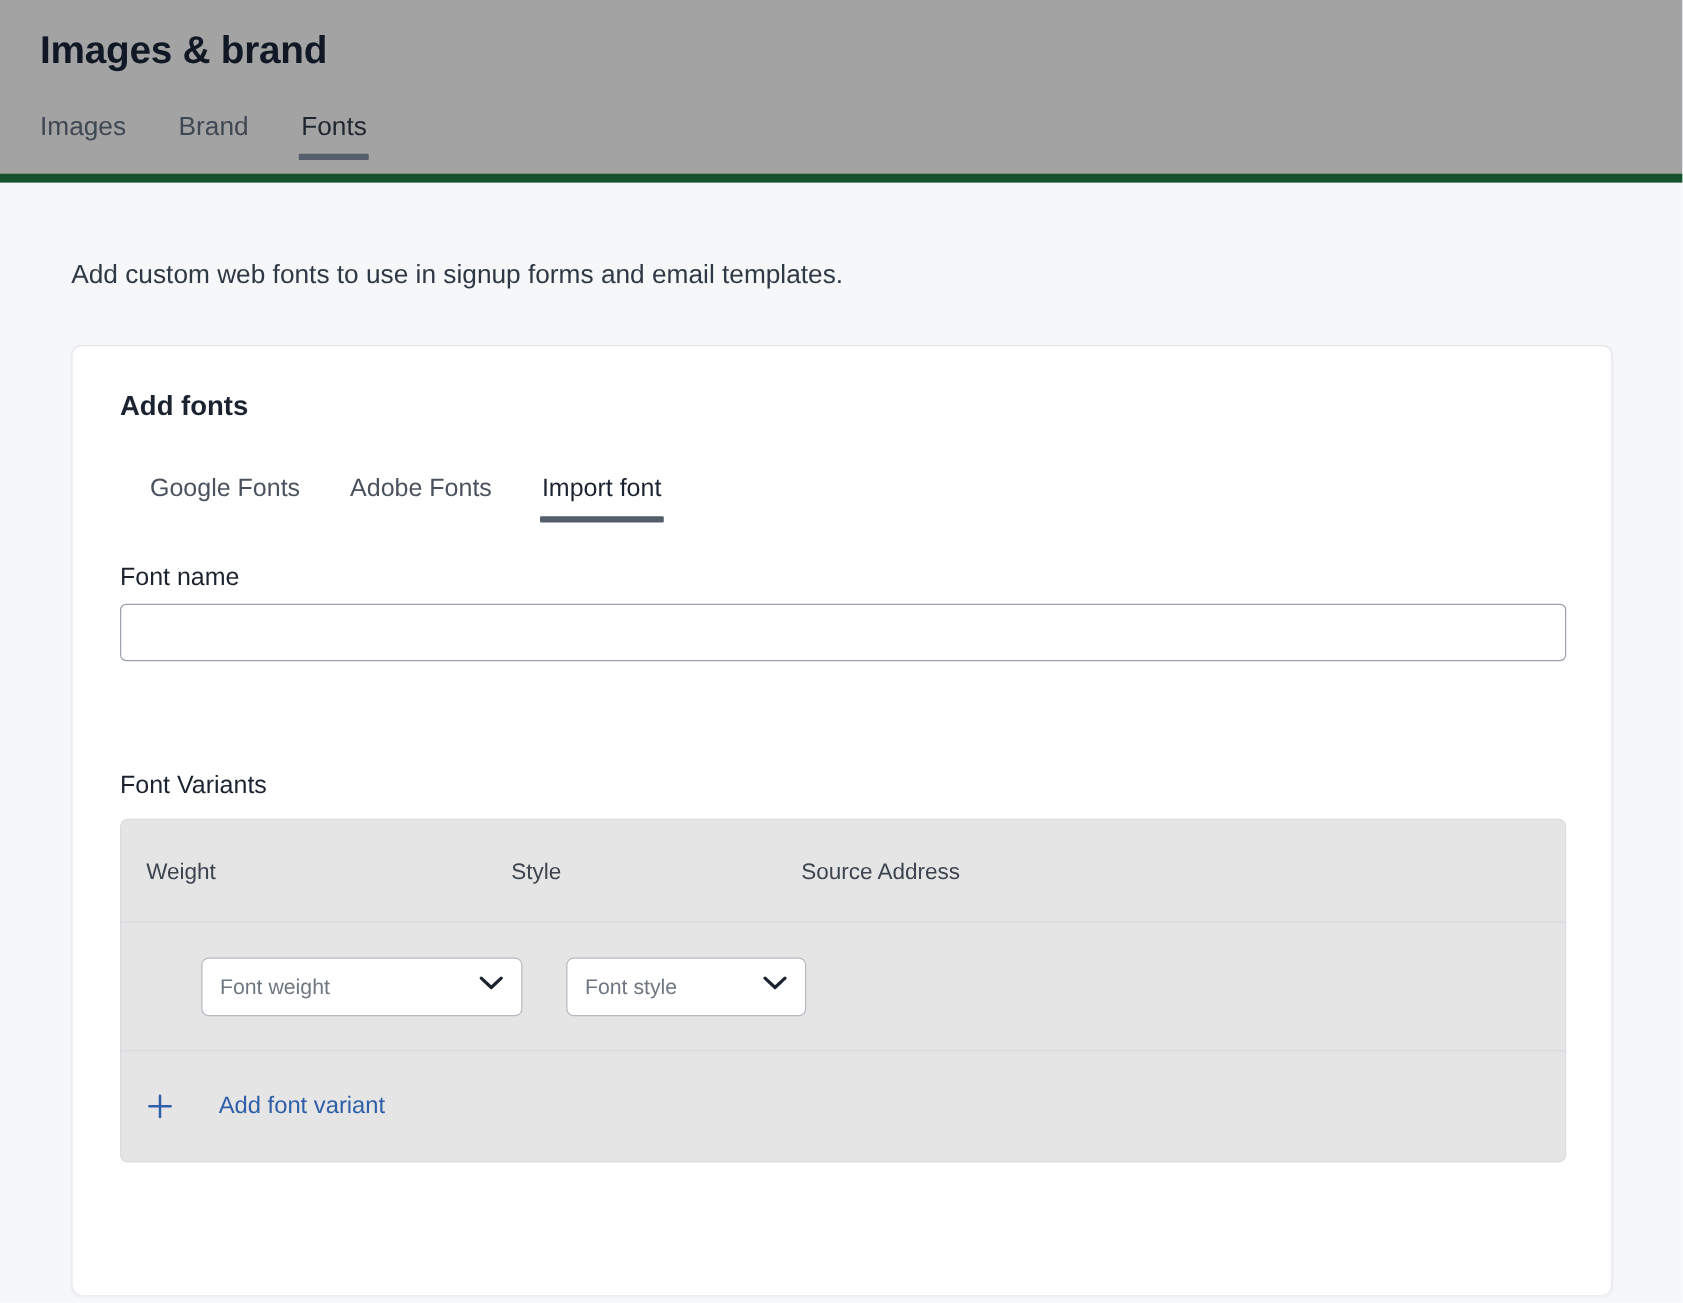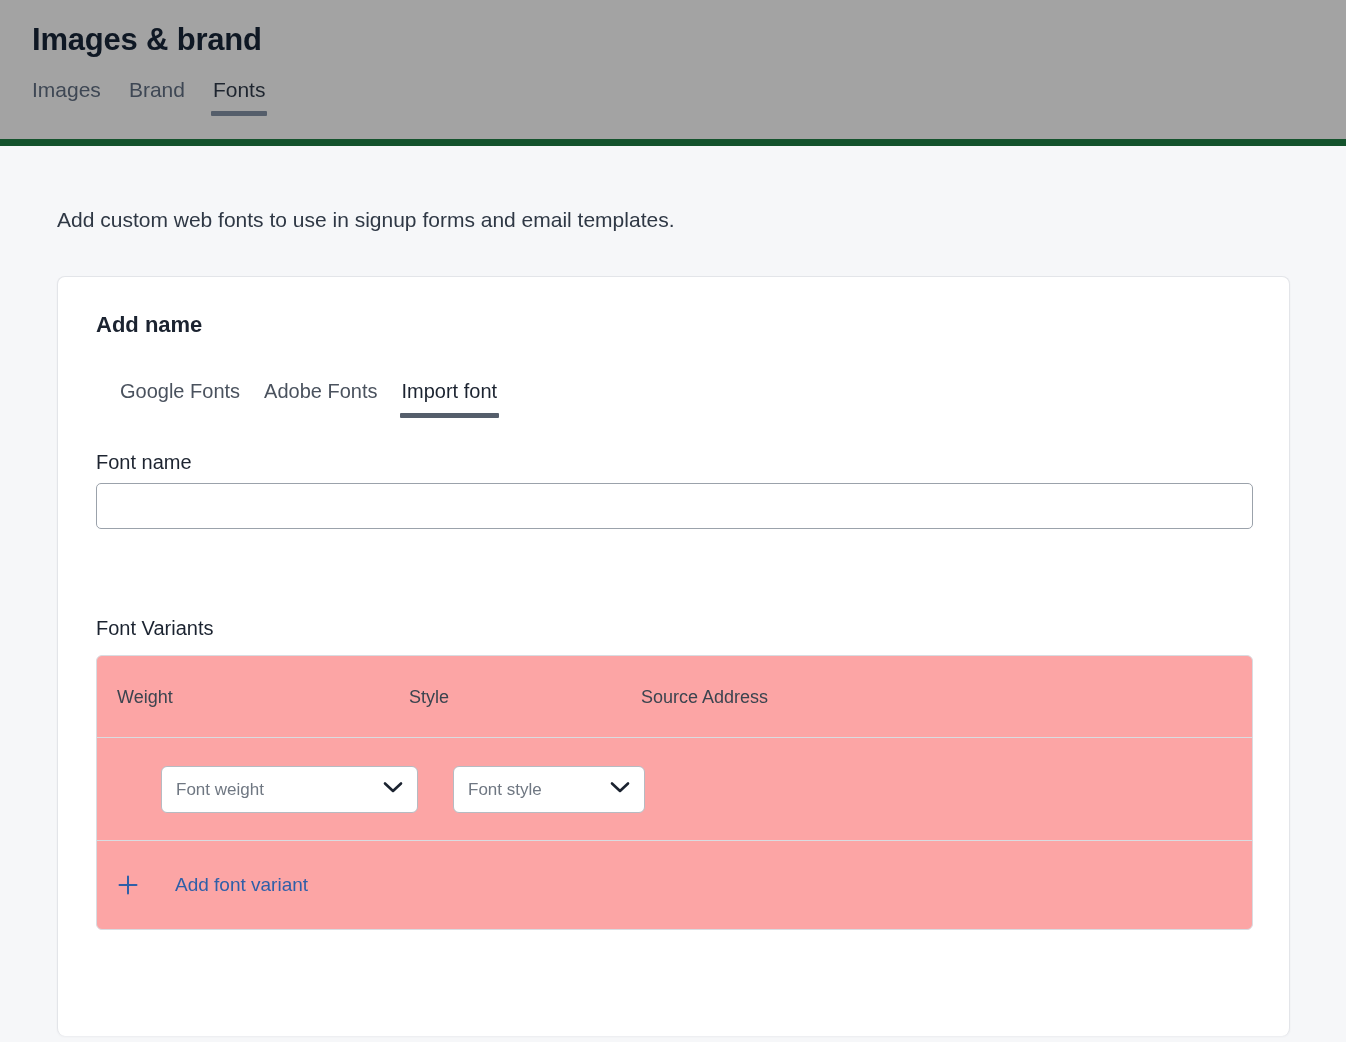--- a/index.html
+++ b/index.html
@@ -29,22 +29,22 @@
     font-weight: bold;
     letter-spacing: -0.2px;
     color: #0f1824;
     margin: 0;
     padding-top: 21px;
     line-height: 38px;
   }
   .top-tabs {
     display: flex;
     align-items: flex-start;
-    gap: 28px;
-    margin-top: 18px;
+    gap: 42px;
+    margin-top: 30px;
   }
   .top-tab {
     font-size: 21px;
     color: #3e4754;
     line-height: 26px;
     padding-bottom: 13px;
     position: relative;
     cursor: pointer;
     white-space: nowrap;
   }
@@ -90,21 +90,21 @@
     font-size: 22px;
     font-weight: bold;
     color: #1b2330;
     margin: 0;
     line-height: 28px;
   }
 
   .sub-tabs {
     display: flex;
     align-items: flex-end;
-    gap: 24px;
+    gap: 40px;
     margin-top: 40px;
     padding-left: 24px;
   }
   .sub-tab {
     font-size: 20px;
     color: #4a525e;
     line-height: 25px;
     padding-bottom: 14px;
     position: relative;
     cursor: pointer;
@@ -172,21 +172,21 @@
     line-height: 26px;
     margin-top: 86px;
   }
 
   .variants-table {
     margin-top: 14px;
     width: 1157px;
     border: 1px solid #d9dce1;
     border-radius: 6px;
     overflow: hidden;
-    background: #fca5a5;
+    background: #e5e5e5;
   }
   .variants-head {
     display: flex;
     align-items: center;
     height: 82px;
     padding: 0 20px;
     border-bottom: 1px solid #d9dce1;
   }
   .col-weight { width: 292px; }
   .col-style  { width: 232px; }
@@ -288,21 +288,21 @@
     </div>
   </div>
 </div>
 
 <div class="page-body">
 
   <p class="intro-text">Add custom web fonts to use in signup forms and email templates.</p>
 
   <div class="card">
 
-    <h2 class="card-title">Add name</h2>
+    <h2 class="card-title">Add fonts</h2>
 
     <div class="sub-tabs">
       <div class="sub-tab">
         <span>Google Fonts</span>
       </div>
       <div class="sub-tab">
         <span>Adobe Fonts</span>
       </div>
       <div class="sub-tab active">
         <span>Import font</span>

